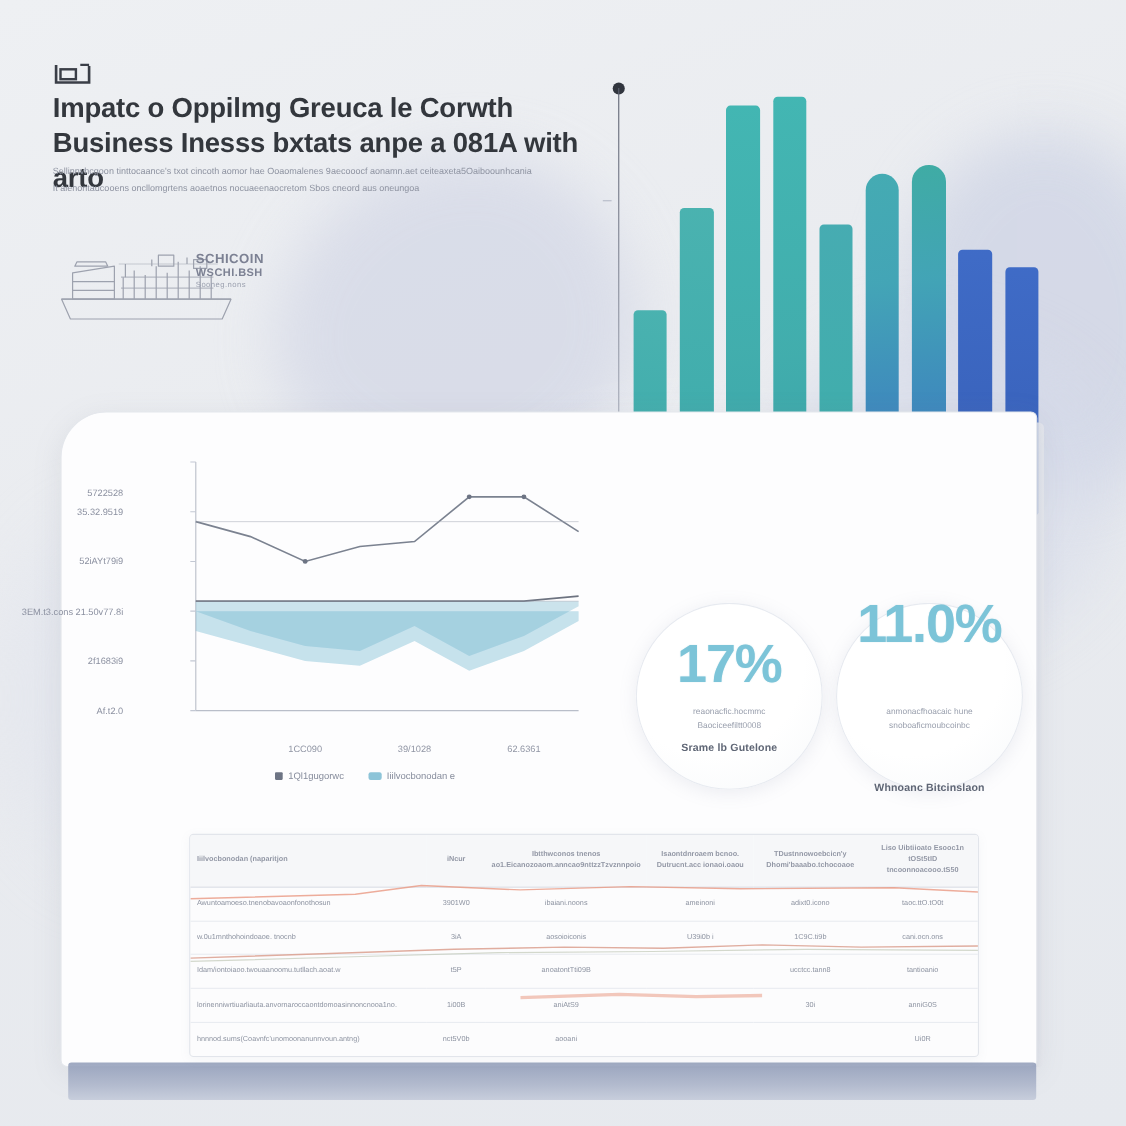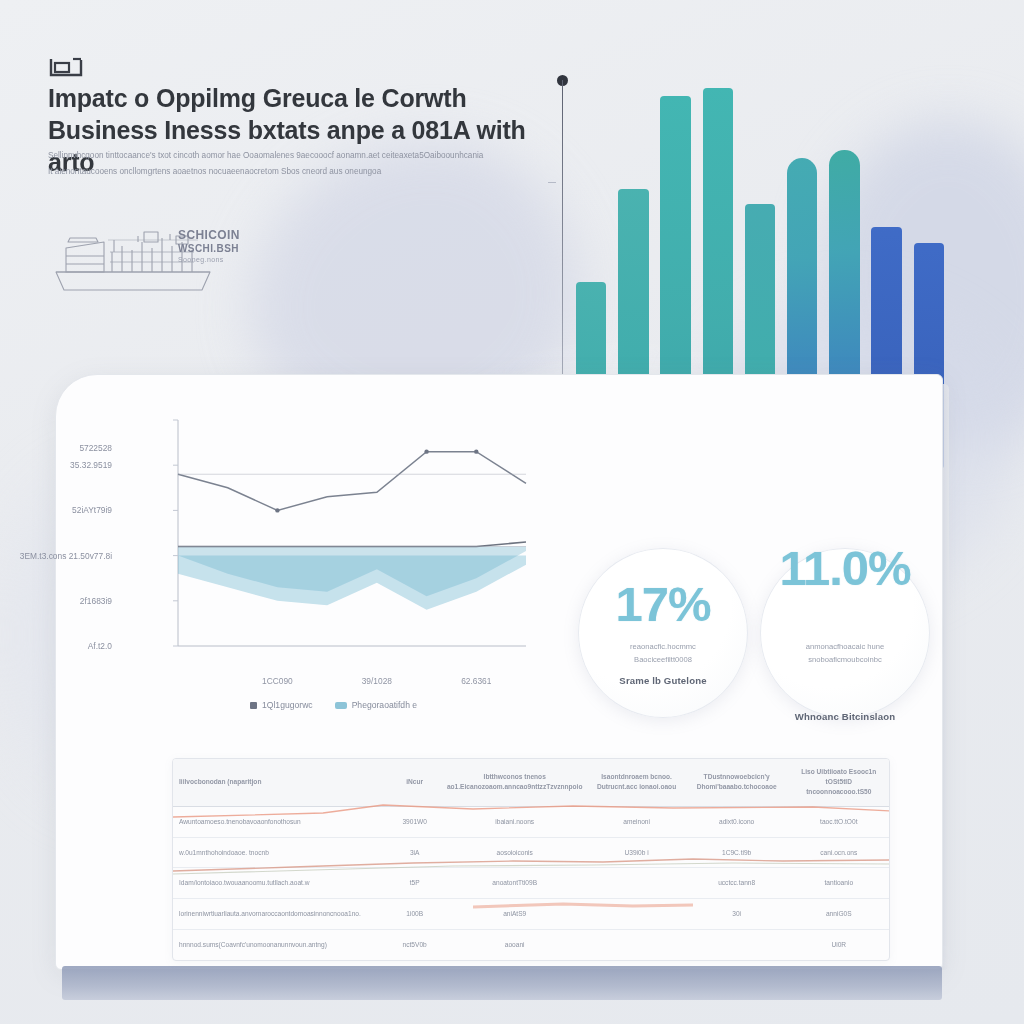--- a/index.html
+++ b/index.html
@@ -222,21 +222,21 @@
       </svg>
   </div>
 
   <div class="legend">
     <div class="lg-item">
       <span class="lg-sq"></span>
       <span>1Ql1gugorwc</span>
     </div>
     <div class="lg-item">
       <span class="lg-area"></span>
-      <span>Phegoraoatifdh e</span>
+      <span>Iiilvocbonodan e</span>
     </div>
   </div>
 
   <div class="kpi kpi-1">
     <div class="kpi-val">17%</div>
     <div class="kpi-desc">
       <div>reaonacfic.hocmmc</div>
       <div>Baociceefiltt0008</div>
     </div>
     <div class="kpi-lbl">Srame lb Gutelone</div>

